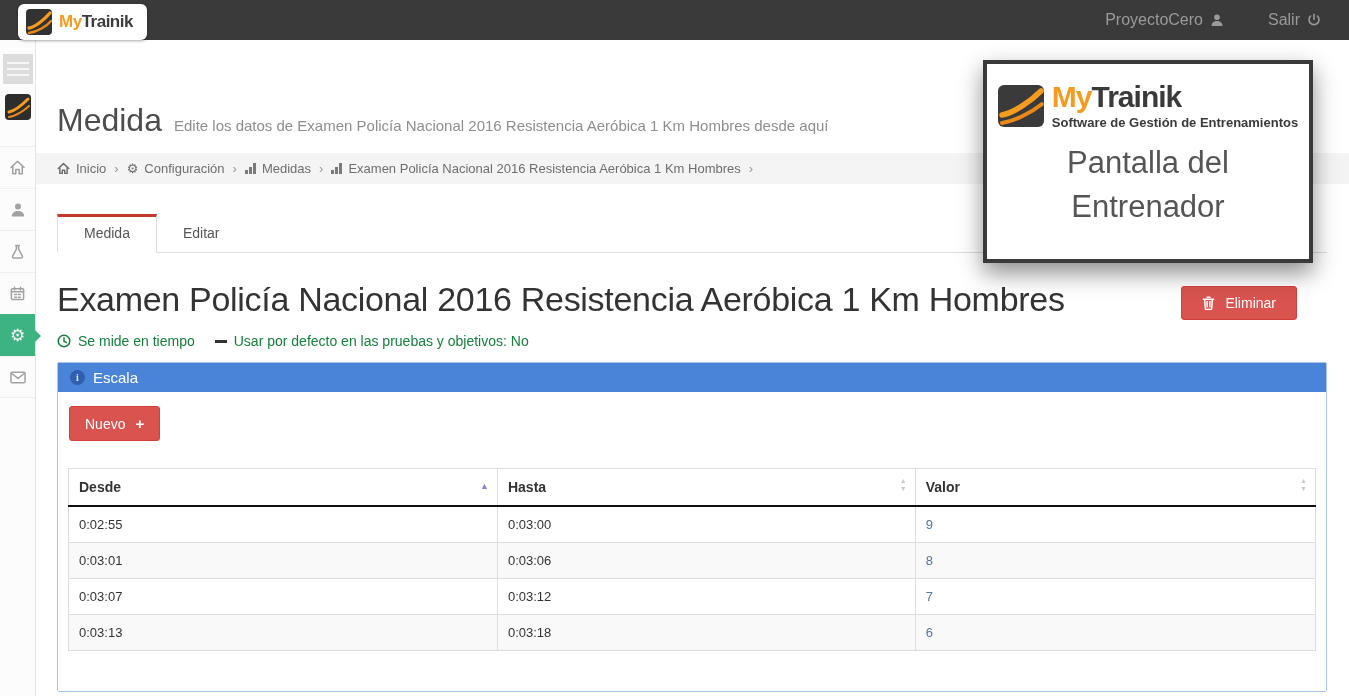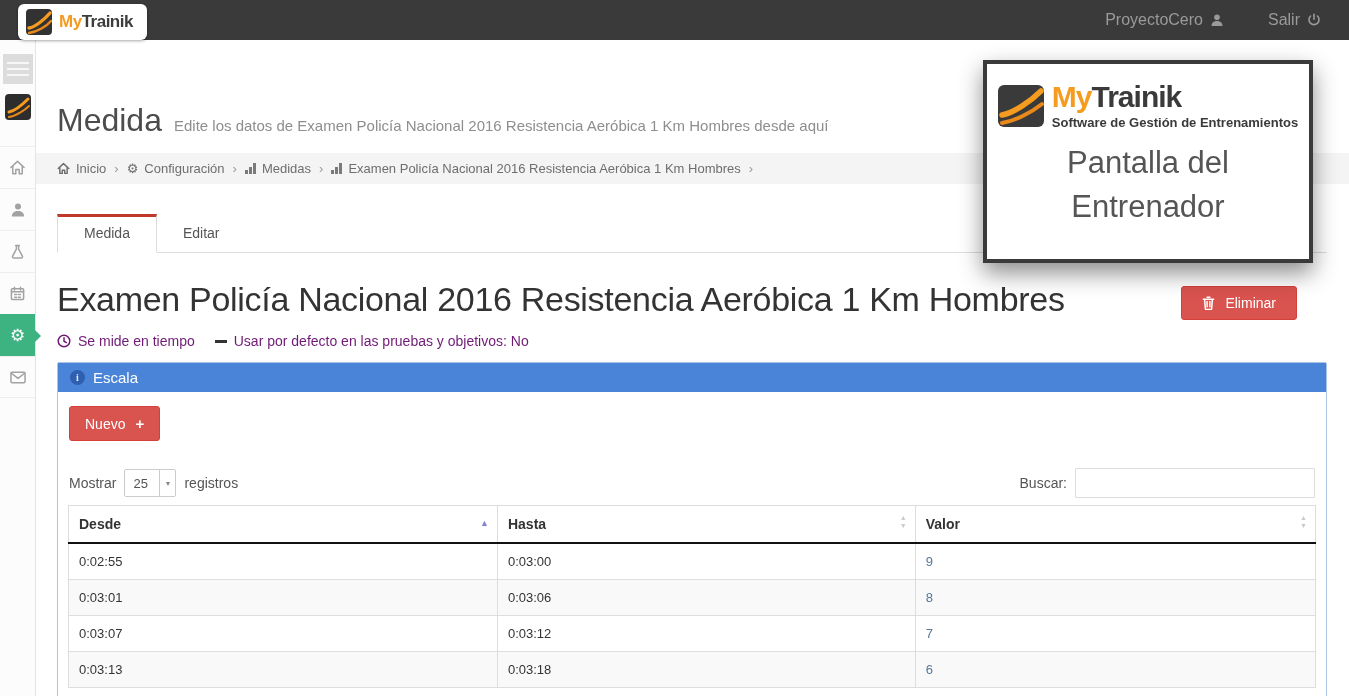--- a/index.html
+++ b/index.html
@@ -54,21 +54,21 @@
   .tabs { margin-top:30px; border-bottom:1px solid #ddd; display:flex; }
   .tab { padding:11px 26px; font-size:14px; color:#555; cursor:pointer; position:relative; margin-bottom:-1px; }
   .tab.active { background:#fff; border:1px solid #ddd; border-bottom:1px solid #fff;
     border-top:3px solid #c0392b; padding-top:8px; }
 
   .h1row { margin-top:27px; display:flex; align-items:flex-start; justify-content:space-between; }
   .measure-title { font-size:34px; font-weight:300; color:#333; letter-spacing:-0.3px; white-space:nowrap; }
   .btn-danger { background:#d9534f; border:1px solid #d43f3a; color:#fff; font-size:14px;
     border-radius:3px; display:inline-flex; align-items:center; gap:10px; cursor:pointer; }
   .btn-delete { padding:8px 20px; margin:6px 30px 0 0; }
-  .flags { margin-top:13px; display:flex; align-items:center; gap:20px; font-size:14px; color:#701a75; }
+  .flags { margin-top:13px; display:flex; align-items:center; gap:20px; font-size:14px; color:#15803d; }
   .flag { display:flex; align-items:center; gap:7px; }
   .dash-ic { width:12px; height:3px; background:#333; display:inline-block; }
 
   
   .panel { margin-top:13px; border:1px solid #a9c4e6; border-radius:2px; }
   .panel-head { background:#4a84d9; color:#fff; font-size:15px; padding:6px 12px;
     display:flex; align-items:center; gap:8px; }
   .info-ic { width:15px; height:15px; border-radius:50%; background:#2f5fae; color:#dce8fa;
     font-size:10px; font-weight:bold; display:inline-flex; align-items:center; justify-content:center;
     font-family:"Liberation Serif", serif; }
@@ -264,34 +264,20 @@
     <div class="panel-head">
       <span class="info-ic">i</span>
       <span>Escala</span>
     </div>
     <div class="panel-body">
       <button class="btn-danger btn-new">
         <span>Nuevo</span>
         <span class="plus">+</span>
       </button>
 
-      <div class="dt-controls">
-        <div class="dt-left">
-          <span>Mostrar</span>
-          <span class="lenbox">
-            <span class="lenval">25</span>
-            <span class="lencaret">▼</span>
-          </span>
-          <span>registros</span>
-        </div>
-        <div class="dt-right">
-          <span>Buscar:</span>
-          <input class="searchbox" type="text" value="" style="">
-        </div>
-      </div>
 
       <table class="dt">
         <thead>
           <tr>
             <th class="col-desde">
               <span>Desde</span>
               <span class="sort-asc">▲</span>
             </th>
             <th class="col-hasta">
               <span>Hasta</span>

